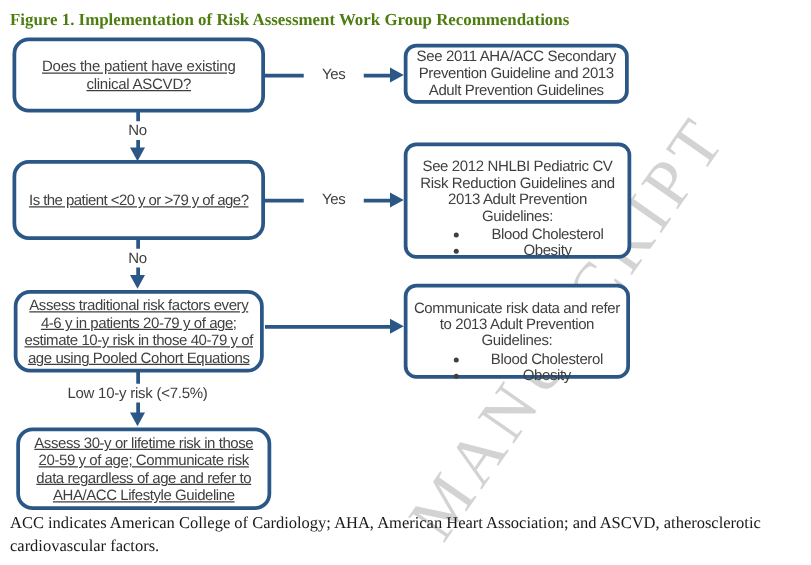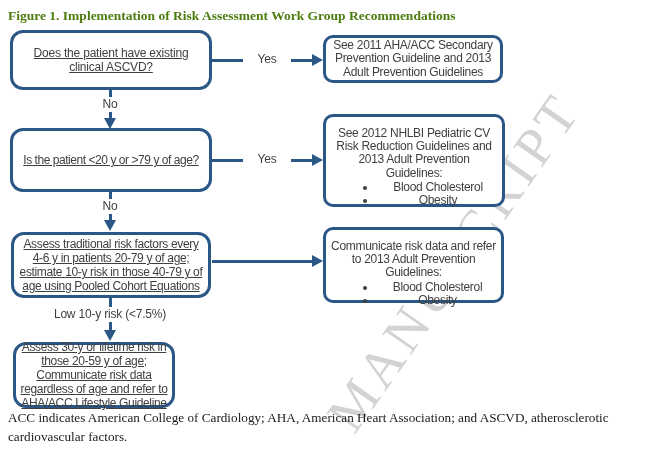--- a/index.html
+++ b/index.html
@@ -114,19 +114,19 @@
     <ul class="bullets">
       <li>Blood Cholesterol</li>
       <li>Obesity</li>
     </ul>
   </div>
 
   <div class="vline" style="left:109px;top:297px;height:36px;"></div>
   <div class="head-down" style="left:104px;top:330px;"></div>
   <div class="edge-label" style="left:48px;top:307px;width:124px;">Low 10-y risk (&lt;7.5%)</div>
 
-  <div class="fbox rounded-lg center" style="left:13px;top:342px;width:162px;height:66px;letter-spacing:-0.35px;">
+  <div class="fbox rounded-lg center" style="left:13px;top:342px;width:204px;height:66px;letter-spacing:-0.35px;">
     <span>Assess 30-y or lifetime risk in those 20-59 y of age; Communicate risk data regardless of age and refer to AHA/ACC Lifestyle Guideline</span>
   </div>
 
   <div class="footnote">ACC indicates American College of Cardiology; AHA, American Heart Association; and ASCVD, atherosclerotic cardiovascular factors.</div>
 
 </div>
 
 </body></html>

